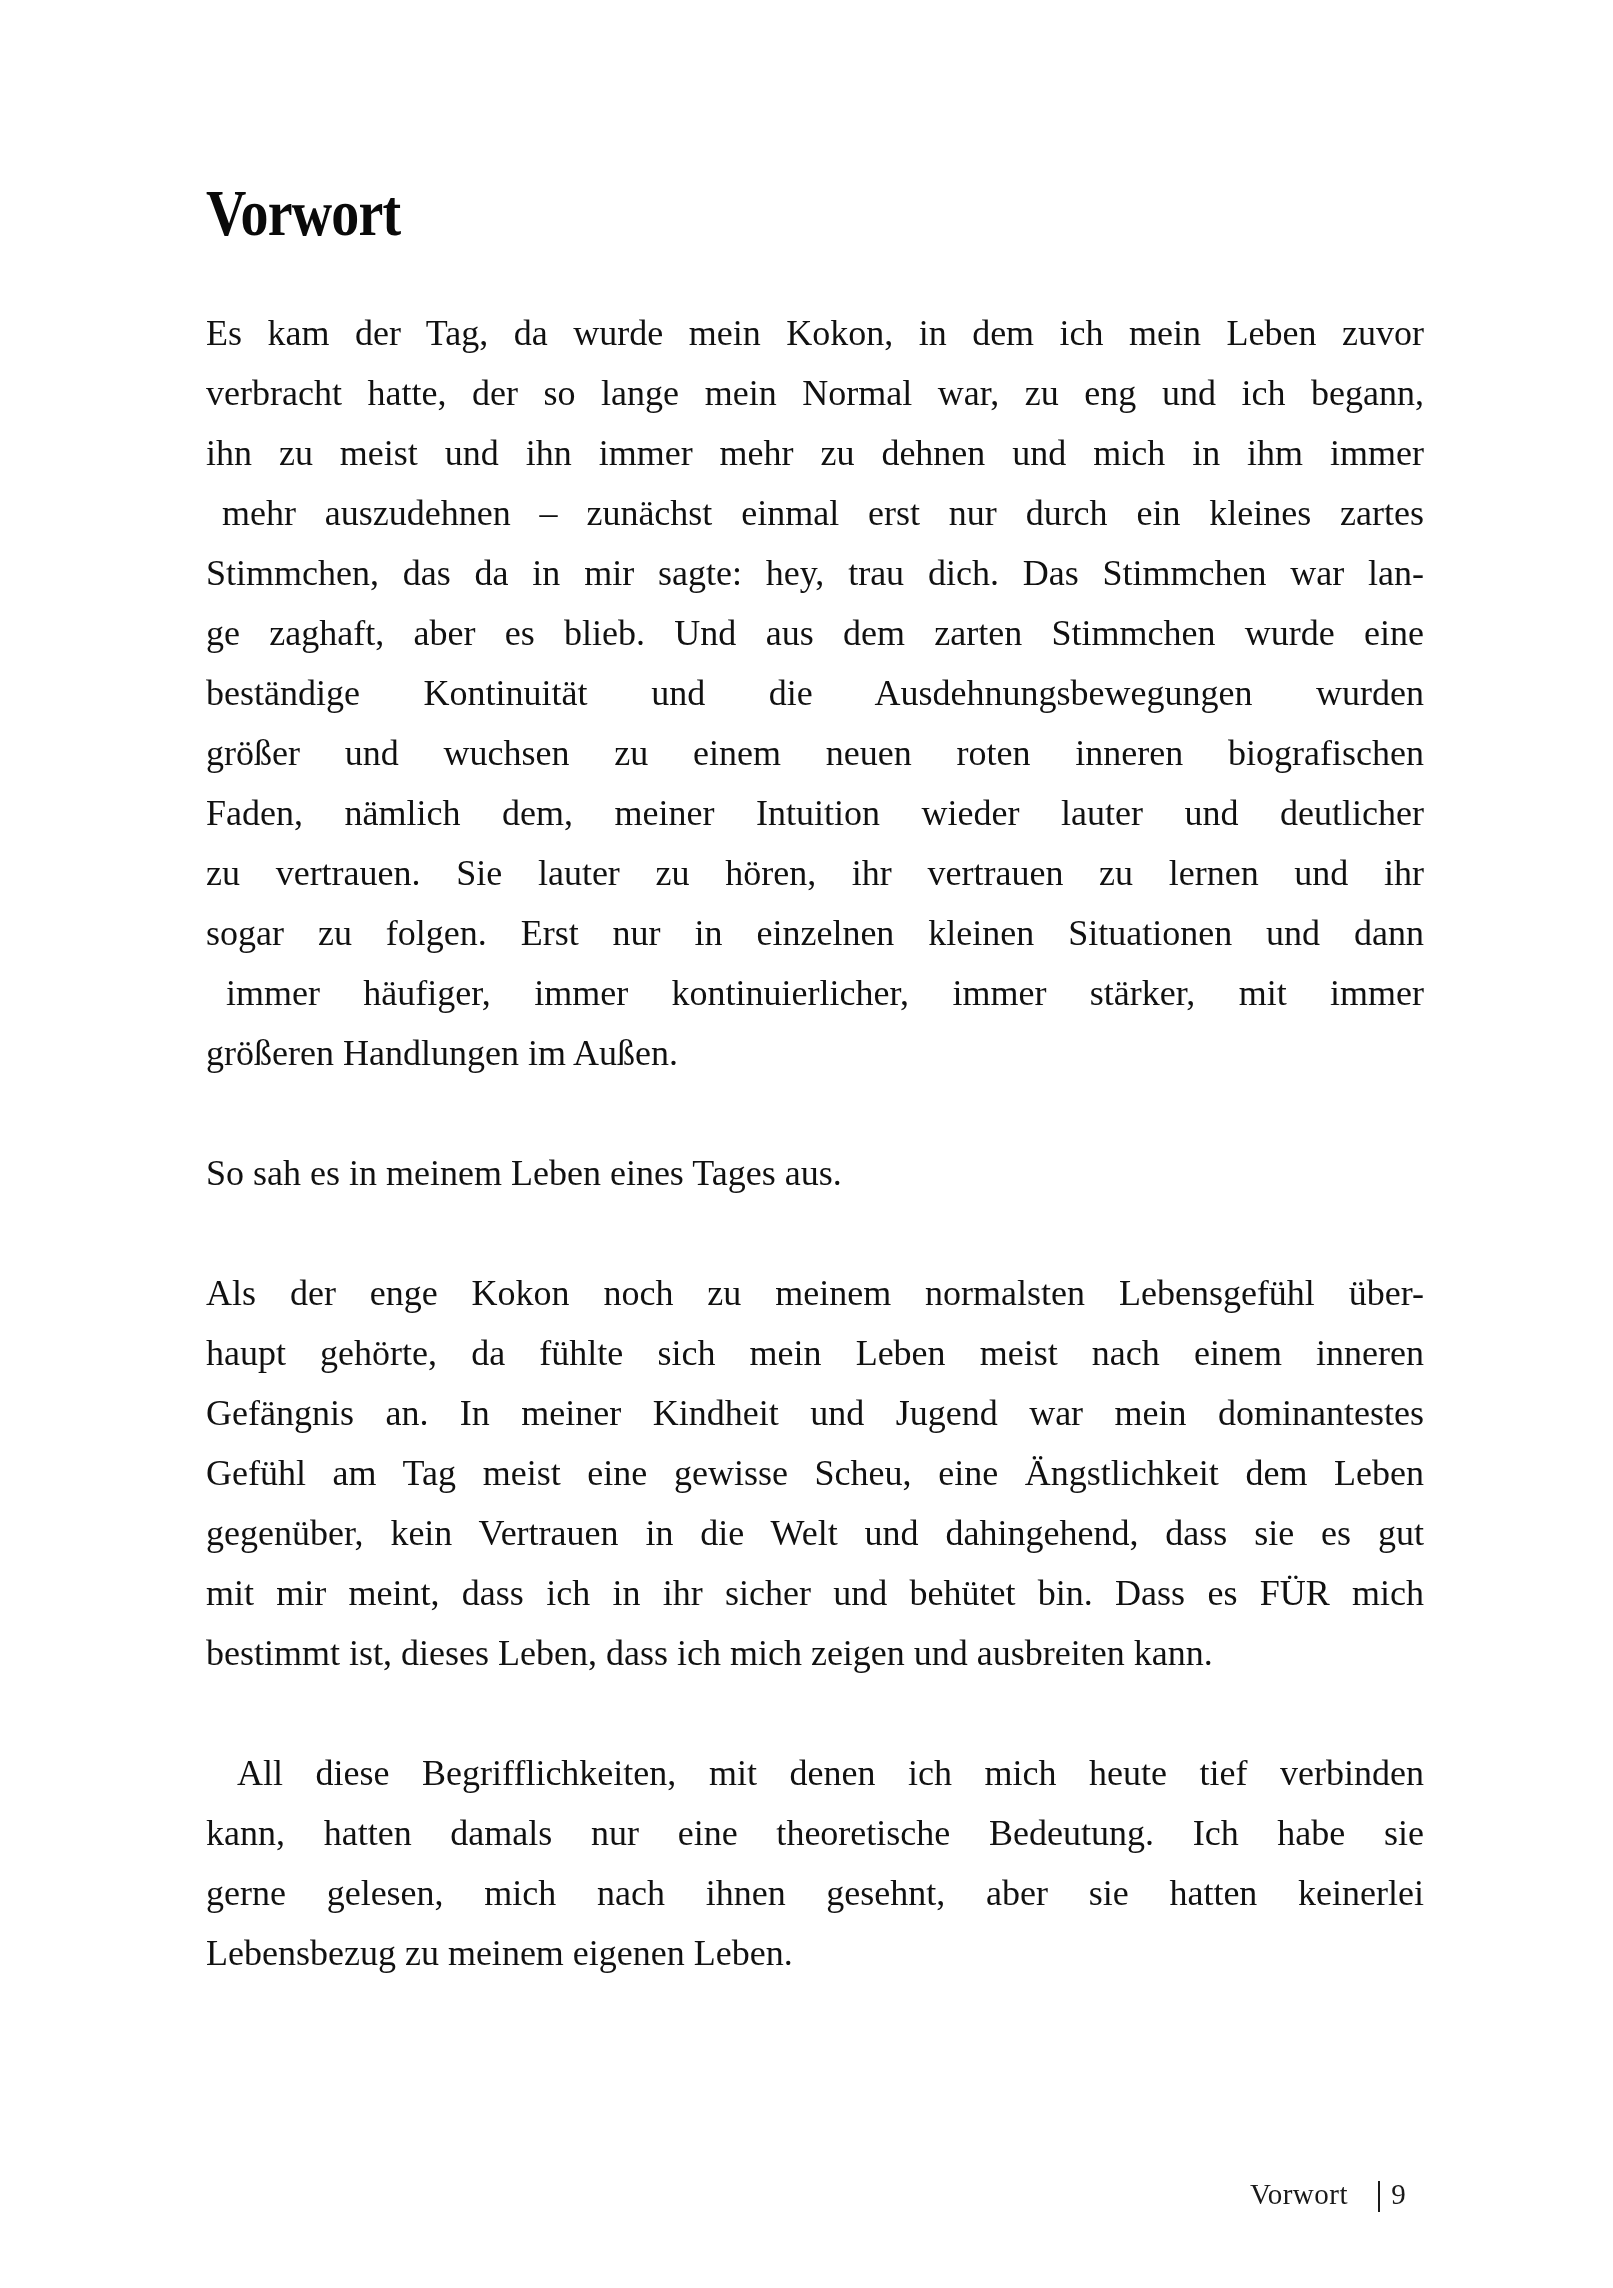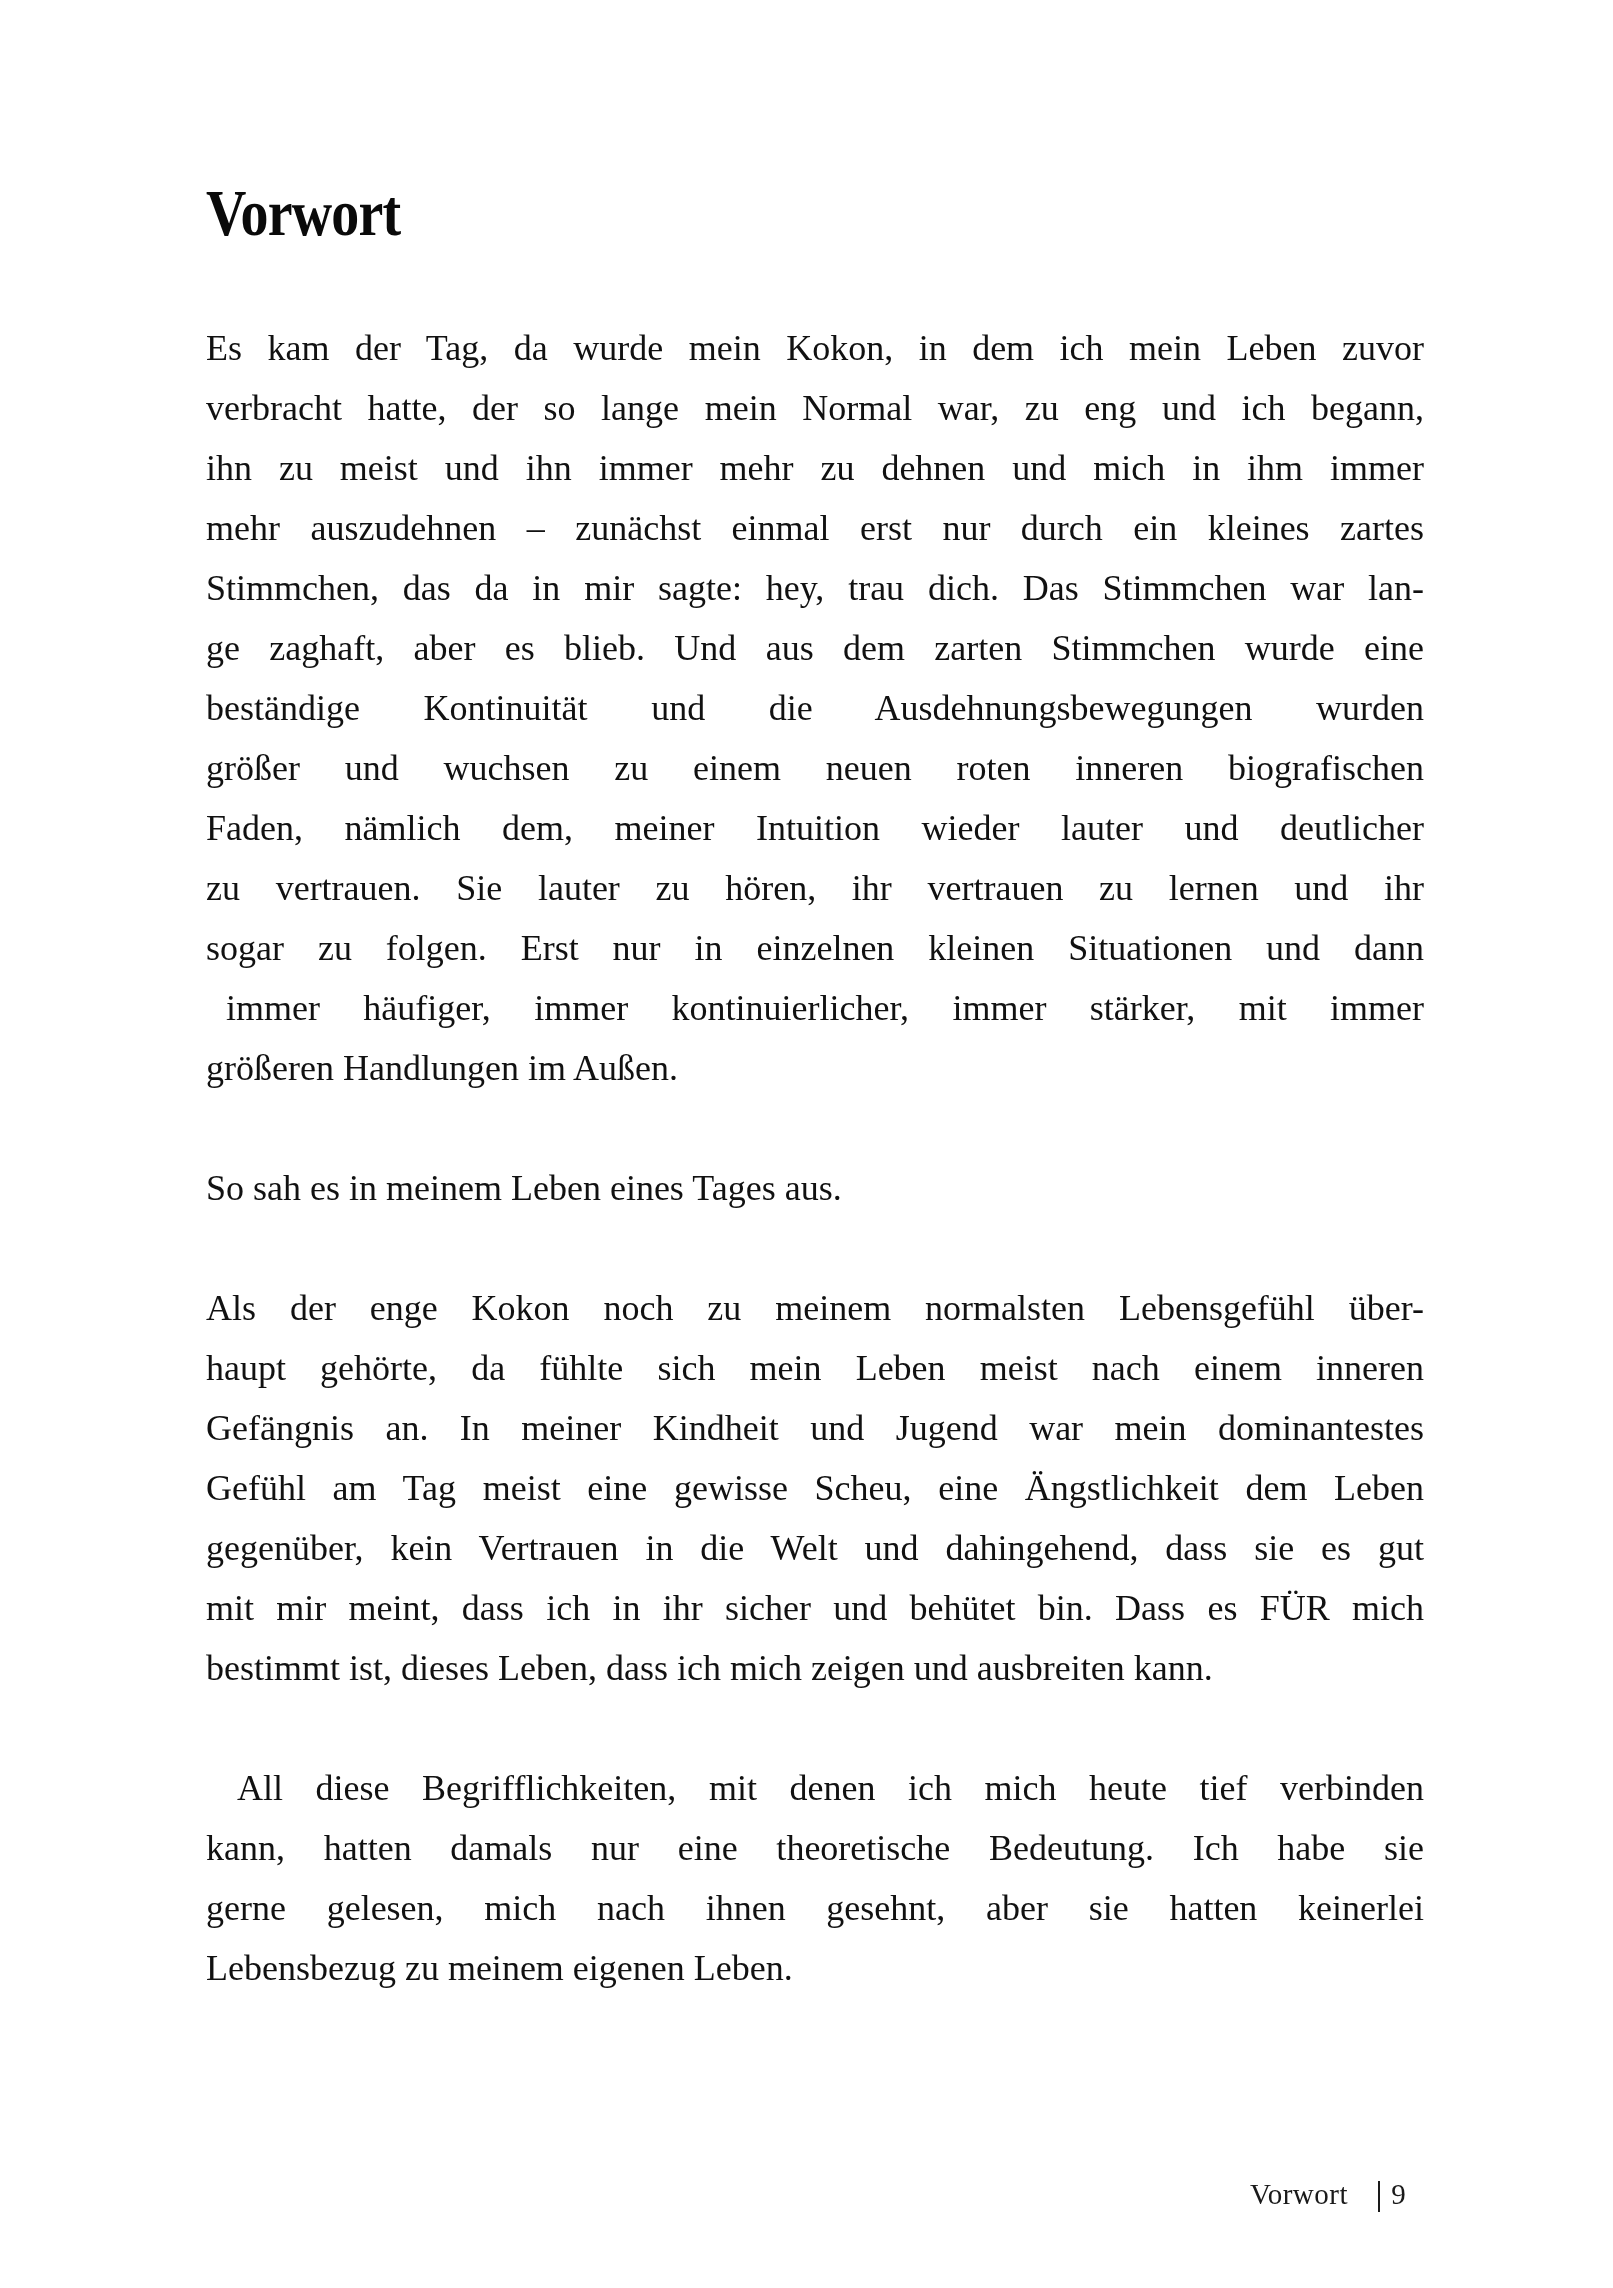--- a/index.html
+++ b/index.html
@@ -9,21 +9,21 @@
     font-family: "Liberation Serif", "DejaVu Serif", serif;
   }
   .heading {
     position: absolute; left: 206px; top: 181px;
     font-size: 65px; font-weight: bold; line-height: 65px;
     margin: 0; letter-spacing: -0.9px;
     transform: scaleX(0.86); transform-origin: left top;
     color: #0a0a0a;
   }
   .body-text {
-    position: absolute; left: 206px; top: 318px; width: 1218px;
+    position: absolute; left: 206px; top: 303px; width: 1218px;
     font-size: 36px; line-height: 60px;
   }
   .line {
     display: block; height: 60px; white-space: nowrap;
     text-align: justify; text-align-last: justify;
     overflow: visible;
   }
   .line.last { text-align: left; text-align-last: left; }
   .line.blank { height: 60px; }
   .footer {
@@ -41,21 +41,21 @@
 <body>
 
 <h1 class="heading">Vorwort</h1>
 
 <div class="body-text">
 
   <div>
     <span class="line" style="white-space: nowrap;">Es kam der Tag, da wurde mein Kokon, in dem ich mein Leben zuvor</span>
     <span class="line" style="white-space: nowrap;">verbracht hatte, der so lange mein Normal war, zu eng und ich begann,</span>
     <span class="line" style="white-space: nowrap;">ihn zu meist und ihn immer mehr zu dehnen und mich in ihm immer</span>
-    <span class="line" style="white-space: nowrap;">mehr auszudehnen – zunächst einmal erst nur durch ein kleines zartes</span>
+    <span class="line" style="white-space: nowrap; margin-left: 16px;">mehr auszudehnen – zunächst einmal erst nur durch ein kleines zartes</span>
     <span class="line" style="white-space: nowrap;">Stimmchen, das da in mir sagte: hey, trau dich. Das Stimmchen war lan-</span>
     <span class="line" style="white-space: nowrap;">ge zaghaft, aber es blieb. Und aus dem zarten Stimmchen wurde eine</span>
     <span class="line" style="white-space: nowrap;">beständige Kontinuität und die Ausdehnungsbewegungen wurden</span>
     <span class="line" style="white-space: nowrap;">größer und wuchsen zu einem neuen roten inneren biografischen</span>
     <span class="line" style="white-space: nowrap;">Faden, nämlich dem, meiner Intuition wieder lauter und deutlicher</span>
     <span class="line" style="white-space: nowrap;">zu vertrauen. Sie lauter zu hören, ihr vertrauen zu lernen und ihr</span>
     <span class="line" style="white-space: nowrap;">sogar zu folgen. Erst nur in einzelnen kleinen Situationen und dann</span>
     <span class="line" style="white-space: nowrap; margin-left: 20px;">immer häufiger, immer kontinuierlicher, immer stärker, mit immer</span>
     <span class="line last" style="white-space: nowrap;">größeren Handlungen im Außen.</span>
   </div>

